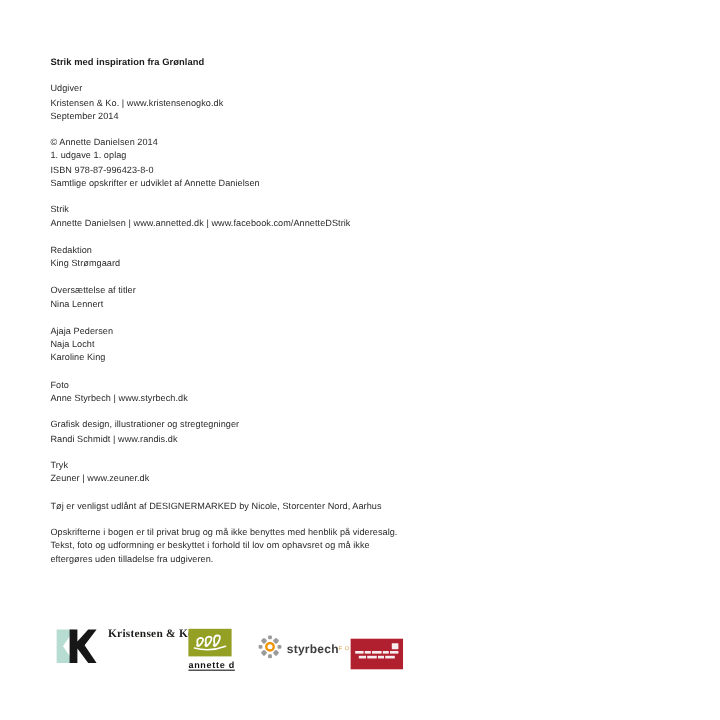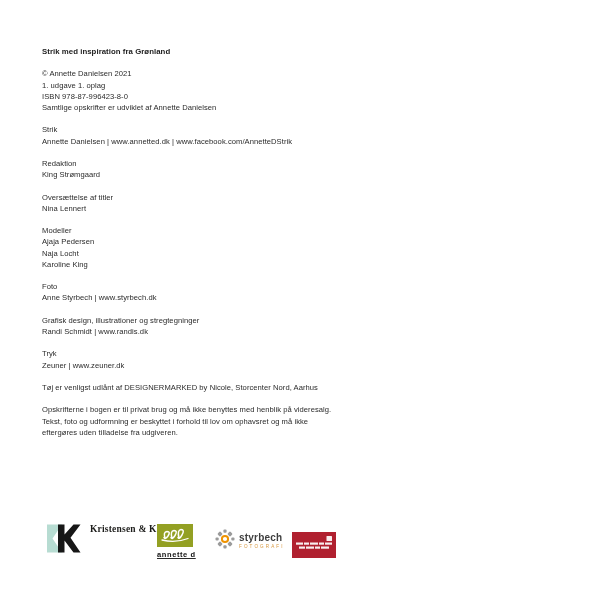--- a/index.html
+++ b/index.html
@@ -19,54 +19,58 @@
 
   .logo-kk{left:47px;top:4px;align-items:flex-start;}
   .logo-kk .kk-text{font-family:"Liberation Serif",serif;font-weight:bold;
                     font-size:9.5px;color:#1d1d1b;margin:0 0 4px 9px;letter-spacing:.2px;}
 
   .logo-annette{left:157px;top:4px;flex-direction:column;text-decoration:underline;}
   .annette-square{width:36px;height:23px;background:#93a023;display:block;}
   .annette-label{font-weight:bold;font-size:7.5px;color:#111;margin-top:2.5px;letter-spacing:.6px;}
 
   .logo-styrbech{left:215px;top:9px;align-items:center;}
-  .styrbech-textcol{margin-left:4px;display:flex;flex-direction:column;}
+  .styrbech-textcol{margin-left:4px;display:flex;}
   .styrbech-name{font-weight:bold;font-size:10px;color:#3e3e3e;letter-spacing:.2px;line-height:10px;}
   .styrbech-sub{font-size:4.6px;color:#d6973f;letter-spacing:2.1px;line-height:6px;margin-top:1px;}
 
   .logo-red{left:292px;top:12px;}
 </style>
 </head>
 <body>
 
 <div class="page">
 
   <div class="content">
     <div class="title">Strik med inspiration fra Grønland</div>
     <div>
         <div class="block">
-          <div class="line">© Annette Danielsen 2021</div>
+          <div class="line">Udgiver</div>
+          <div class="line">Kristensen &amp; Ko. | www.kristensenogko.dk</div>
+          <div class="line">September 2014</div>
+        </div>
+        <div class="block">
+          <div class="line">© Annette Danielsen 2014</div>
           <div class="line">1. udgave 1. oplag</div>
           <div class="line">ISBN 978-87-996423-8-0</div>
           <div class="line">Samtlige opskrifter er udviklet af Annette Danielsen</div>
         </div>
         <div class="block">
           <div class="line">Strik</div>
           <div class="line">Annette Danielsen | www.annetted.dk | www.facebook.com/AnnetteDStrik</div>
         </div>
         <div class="block">
           <div class="line">Redaktion</div>
           <div class="line">King Strømgaard</div>
         </div>
         <div class="block">
           <div class="line">Oversættelse af titler</div>
           <div class="line">Nina Lennert</div>
         </div>
         <div class="block">
-          <div class="line">Modeller</div>
           <div class="line">Ajaja Pedersen</div>
           <div class="line">Naja Locht</div>
           <div class="line">Karoline King</div>
         </div>
         <div class="block">
           <div class="line">Foto</div>
           <div class="line">Anne Styrbech | www.styrbech.dk</div>
         </div>
         <div class="block">
           <div class="line">Grafisk design, illustrationer og stregtegninger</div>

